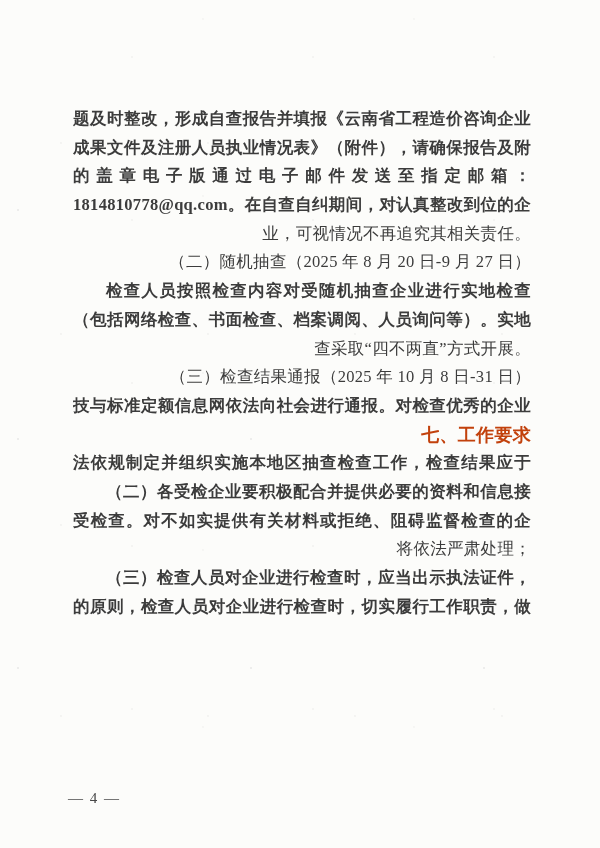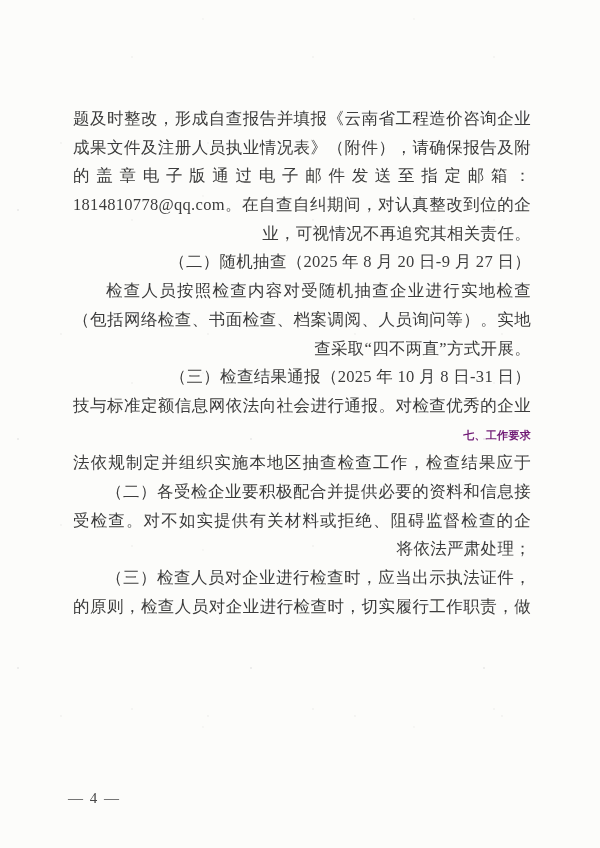--- a/index.html
+++ b/index.html
@@ -35,27 +35,28 @@
     line-height: 28.7px;
     font-size: 16.5px;
     overflow: hidden;
     text-align: right;
     letter-spacing: 0.3px;
   }
   .line.justify {
     text-align: justify;
     text-align-last: justify;
     text-justify: inter-character;
+    font-weight: bold;
   }
   .line.indent { text-indent: 33px; }
   .line.heading {
     font-family: Liberation Serif, serif;
     font-weight: 700;
-    font-size: 11px;
-    color: #701a75;
+    font-size: 18px;
+    color: #c2410c;
   }
   .page-footer {
     position: absolute;
     left: 68px;
     top: 790px;
     font-size: 15px;
     letter-spacing: 1.5px;
     color: #474747;
   }
 </style>

